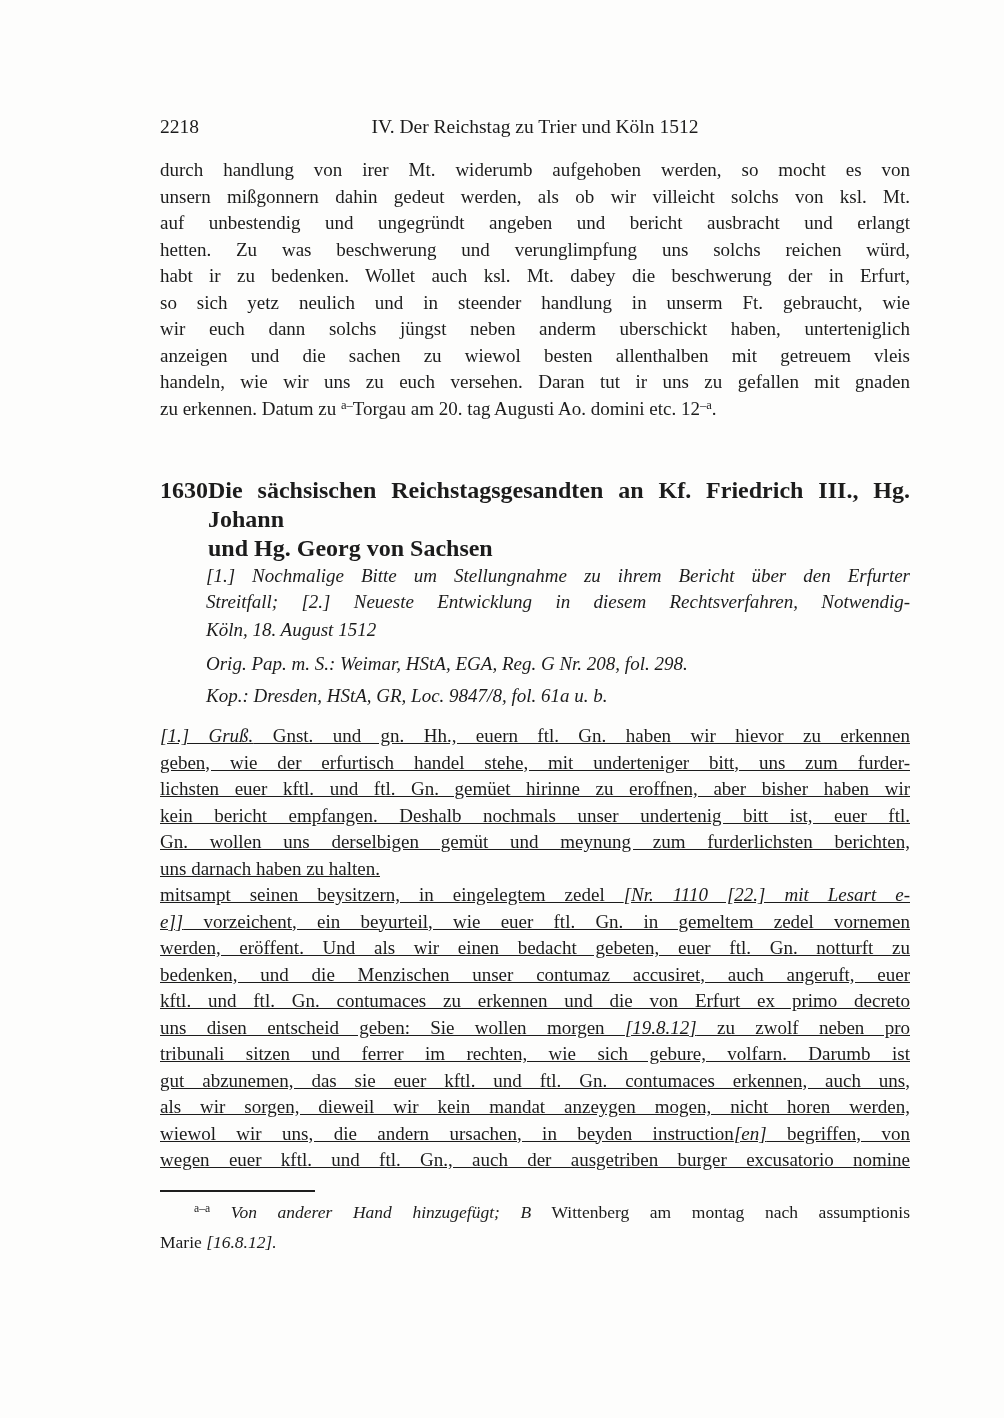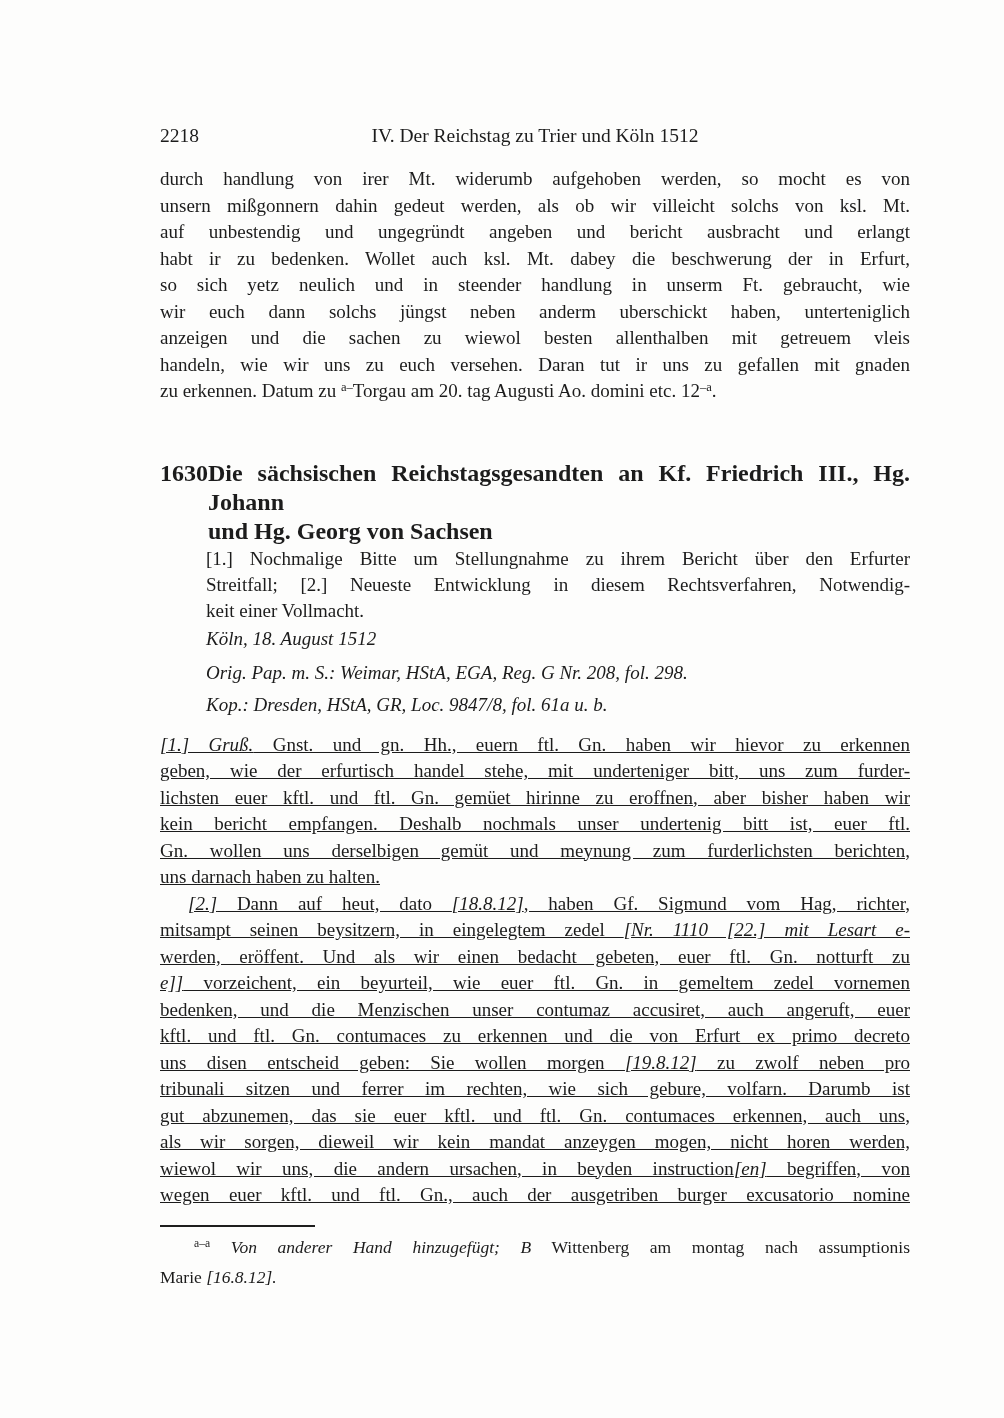--- a/index.html
+++ b/index.html
@@ -11,21 +11,21 @@
     color: #1c1c1c;
     position: relative;
     overflow: hidden;
   }
   .page {
     position: absolute; inset: 0;
     background: #fdfdfc;
   }
   .content {
     position: absolute;
-    left: 160px; top: 16px;
+    left: 160px; top: 7px;
     width: 750px;
     padding-top: 108px;
   }
   
   .running-head {
     position: relative;
     height: 24px; line-height: 24px;
     font-size: 19.5px;
   }
   .rh-num { position: absolute; left: 0; top: 0; }
@@ -53,20 +53,21 @@
     display: flex;
     font-weight: bold;
     font-size: 24px; line-height: 29px;
   }
   .entry-no { flex: 0 0 46px; }
   .entry-title { flex: 1 1 auto; }
 
   
   .refblock { margin-left: 46px; }
   .summary {
+    font-style: italic;
     font-size: 19px; line-height: 26px;
   }
   .meta-line {
     font-style: italic;
     font-size: 19px; line-height: 26px;
   }
   .meta-place { margin-top: 2px; }
   .meta-orig  { margin-top: 8px; }
   .meta-kop   { margin-top: 6px; }
 
@@ -95,20 +96,21 @@
 
     <header class="running-head">
       <span class="rh-num">2218</span>
       <span class="rh-title">IV. Der Reichstag zu Trier und Köln 1512</span>
     </header>
 
     <section class="cont">
         <div class="tline"><span class="">durch handlung von irer Mt. widerumb aufgehoben werden, so mocht es von</span></div>
         <div class="tline"><span class="">unsern mißgonnern dahin gedeut werden, als ob wir villeicht solchs von ksl. Mt.</span></div>
         <div class="tline"><span class="">auf unbestendig und ungegründt angeben und bericht ausbracht und erlangt</span></div>
+        <div class="tline"><span class="">hetten. Zu was beschwerung und verunglimpfung uns solchs reichen würd,</span></div>
         <div class="tline"><span class="">habt ir zu bedenken. Wollet auch ksl. Mt. dabey die beschwerung der in Erfurt,</span></div>
         <div class="tline"><span class="">so sich yetz neulich und in steender handlung in unserm Ft. gebraucht, wie</span></div>
         <div class="tline"><span class="">wir euch dann solchs jüngst neben anderm uberschickt haben, unterteniglich</span></div>
         <div class="tline"><span class="">anzeigen und die sachen zu wiewol besten allenthalben mit getreuem vleis</span></div>
         <div class="tline"><span class="">handeln, wie wir uns zu euch versehen. Daran tut ir uns zu gefallen mit gnaden</span></div>
         <div class="tline tlast"><span class="">zu erkennen. Datum zu </span><span class="sup">a–</span><span class="">Torgau am 20. tag Augusti Ao. domini etc. 12</span><span class="sup">–a</span><span class="">.</span></div>
       </section>
 
     <section>
       <div class="entry-head">
@@ -116,40 +118,38 @@
         <div class="entry-title">
             <div class="tline"><span class="">Die sächsischen Reichstagsgesandten an Kf. Friedrich III., Hg. Johann</span></div>
             <div class="tline tlast"><span class="">und Hg. Georg von Sachsen</span></div>
           </div>
       </div>
 
       <div class="refblock">
         <div class="summary">
             <div class="tline"><span class="">[1.] Nochmalige Bitte um Stellungnahme zu ihrem Bericht über den Erfurter</span></div>
             <div class="tline"><span class="">Streitfall; [2.] Neueste Entwicklung in diesem Rechtsverfahren, Notwendig-</span></div>
-            <div class="tline tlast"><span class="">keit einer Vollmacht.</span></div>
           </div>
         <div class="meta-line meta-place">Köln, 18. August 1512</div>
         <div class="meta-line meta-orig">Orig. Pap. m. S.: Weimar, HStA, EGA, Reg. G Nr. 208, fol. 298.</div>
         <div class="meta-line meta-kop">Kop.: Dresden, HStA, GR, Loc. 9847/8, fol. 61a u. b.</div>
       </div>
 
       <div class="para para1">
           <div class="tline"><span class="it ">[1.] Gruß.</span><span class=""> Gnst. und gn. Hh., euern ftl. Gn. haben wir hievor zu erkennen</span></div>
           <div class="tline"><span class="">geben, wie der erfurtisch handel stehe, mit underteniger bitt, uns zum furder-</span></div>
           <div class="tline"><span class="">lichsten euer kftl. und ftl. Gn. gemüet hirinne zu eroffnen, aber bisher haben wir</span></div>
           <div class="tline"><span class="">kein bericht empfangen. Deshalb nochmals unser undertenig bitt ist, euer ftl.</span></div>
           <div class="tline"><span class="">Gn. wollen uns derselbigen gemüt und meynung zum furderlichsten berichten,</span></div>
           <div class="tline tlast"><span class="">uns darnach haben zu halten.</span></div>
         </div>
       <div class="para para2">
-          <div class="tline ind"><span class="it ">[2.]</span><span class=""> Dann auf heut, dato </span><span class="it ">[18.8.12]</span><span class="">, haben Gf. Sigmund vom Hag, richter,</span></div>
           <div class="tline"><span class="">mitsampt seinen beysitzern, in eingelegtem zedel </span><span class="it ">[Nr. 1110 [22.] mit Lesart e-</span></div>
+          <div class="tline"><span class="it ">e]]</span><span class=""> vorzeichent, ein beyurteil, wie euer ftl. Gn. in gemeltem zedel vornemen</span></div>
           <div class="tline"><span class="">werden, eröffent. Und als wir einen bedacht gebeten, euer ftl. Gn. notturft zu</span></div>
-          <div class="tline"><span class="it ">e]]</span><span class=""> vorzeichent, ein beyurteil, wie euer ftl. Gn. in gemeltem zedel vornemen</span></div>
           <div class="tline"><span class="">bedenken, und die Menzischen unser contumaz accusiret, auch angeruft, euer</span></div>
           <div class="tline"><span class="">kftl. und ftl. Gn. contumaces zu erkennen und die von Erfurt ex primo decreto</span></div>
           <div class="tline"><span class="">uns disen entscheid geben: Sie wollen morgen </span><span class="it ">[19.8.12]</span><span class=""> zu zwolf neben pro</span></div>
           <div class="tline"><span class="">tribunali sitzen und ferrer im rechten, wie sich gebure, volfarn. Darumb ist</span></div>
           <div class="tline"><span class="">gut abzunemen, das sie euer kftl. und ftl. Gn. contumaces erkennen, auch uns,</span></div>
           <div class="tline"><span class="">als wir sorgen, dieweil wir kein mandat anzeygen mogen, nicht horen werden,</span></div>
           <div class="tline"><span class="">wiewol wir uns, die andern ursachen, in beyden instruction</span><span class="it ">[en]</span><span class=""> begriffen, von</span></div>
           <div class="tline"><span class="">wegen euer kftl. und ftl. Gn., auch der ausgetriben burger excusatorio nomine</span></div>
         </div>
     </section>

